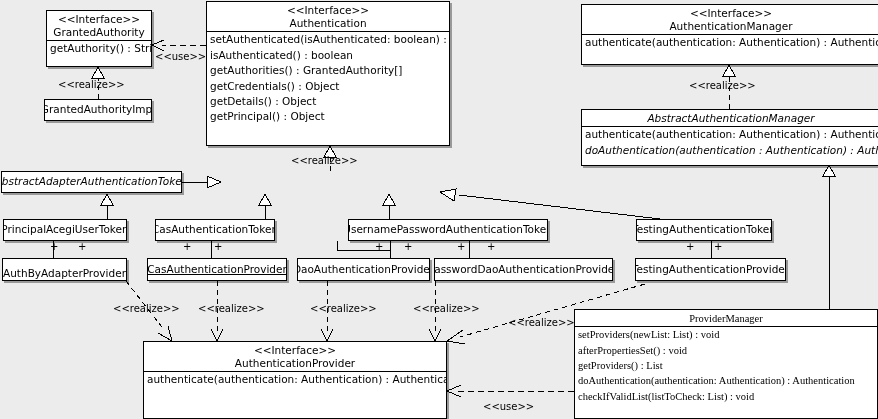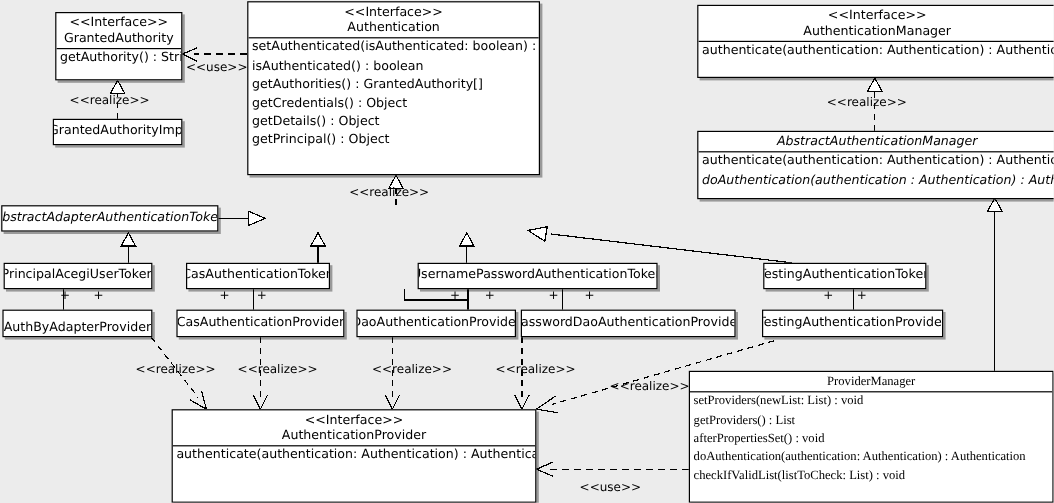--- a/index.html
+++ b/index.html
@@ -209,21 +209,21 @@
   <div class="box simple" style="left:348px;top:219px;width:200px;height:22px;">
     <span>UsernamePasswordAuthenticationToken</span>
   </div>
   <div class="box simple" style="left:636px;top:219px;width:136px;height:22px;">
     <span>TestingAuthenticationToken</span>
   </div>
 
   <div class="box simple" style="left:2px;top:258px;width:125px;height:23px;align-items:flex-end;">
     <span>AuthByAdapterProvider</span>
   </div>
-  <div class="box simple" style="left:147px;top:258px;width:140px;height:23px;">
+  <div class="box simple" style="left:147px;top:258px;width:140px;height:23px;text-decoration:underline;">
     <span>CasAuthenticationProvider</span>
   </div>
   <div class="box simple" style="left:297px;top:258px;width:133px;height:23px;">
     <span>DaoAuthenticationProvider</span>
   </div>
   <div class="box simple" style="left:434px;top:258px;width:179px;height:23px;">
     <span>PasswordDaoAuthenticationProvider</span>
   </div>
   <div class="box simple" style="left:635px;top:258px;width:151px;height:23px;">
     <span>TestingAuthenticationProvider</span>
@@ -240,22 +240,22 @@
     </div>
   </div>
 
   <div class="box" style="left:574px;top:309px;width:304px;height:110px;font-family:Liberation Serif, serif;">
     <div class="hdr">
       <span class="cname">ProviderManager</span>
     </div>
     <div class="sep"></div>
     <div class="ops">
       <div class="op">setProviders(newList: List) : void</div>
+      <div class="op">afterPropertiesSet() : void</div>
       <div class="op">getProviders() : List</div>
-      <div class="op">afterPropertiesSet() : void</div>
       <div class="op">doAuthentication(authentication: Authentication) : Authentication</div>
       <div class="op">checkIfValidList(listToCheck: List) : void</div>
     </div>
   </div>
 
   <div class="lbl" style="left:155px;top:51px;">&lt;&lt;use&gt;&gt;</div>
   <div class="lbl" style="left:58px;top:79px;">&lt;&lt;realize&gt;&gt;</div>
   <div class="lbl" style="left:291px;top:155px;">&lt;&lt;realize&gt;&gt;</div>
   <div class="lbl" style="left:689px;top:80px;">&lt;&lt;realize&gt;&gt;</div>
   <div class="lbl" style="left:113px;top:303px;">&lt;&lt;realize&gt;&gt;</div>

